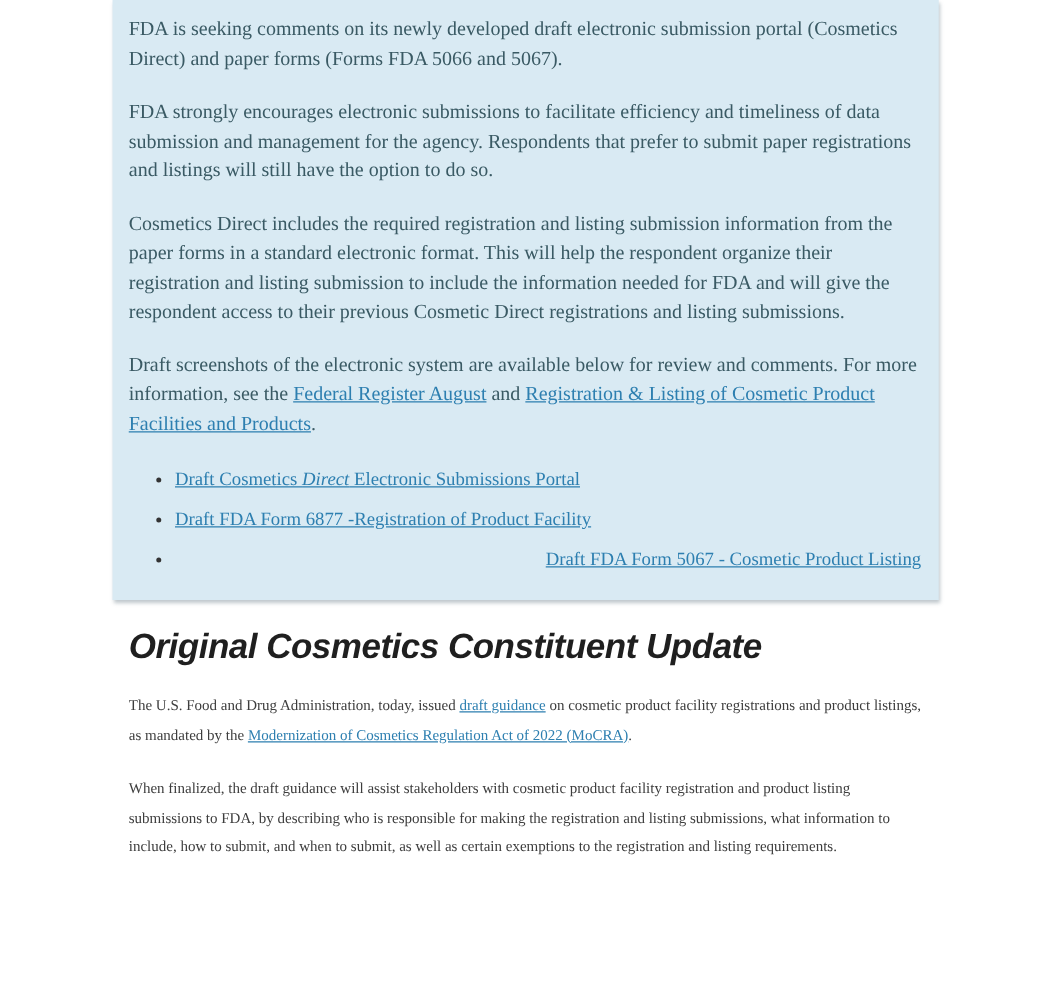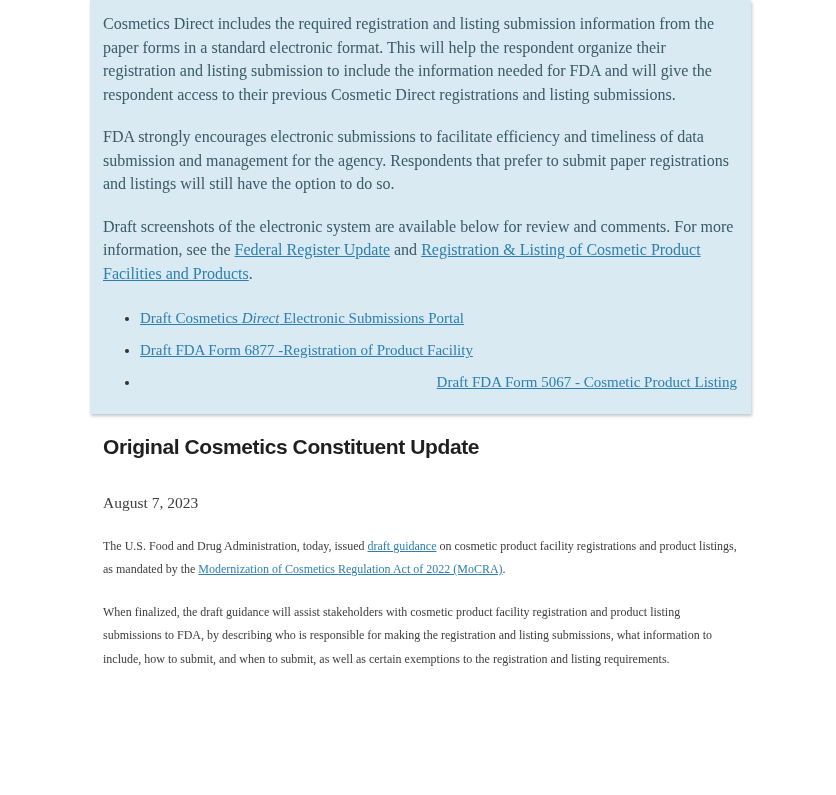--- a/index.html
+++ b/index.html
@@ -40,54 +40,55 @@
 
   a {
     color: var(--link, #2d7fb0);
     text-decoration: underline;
   }
   em { font-style: italic; }
 
   .article { margin-left: 13px; width: 636px; }
   .article h2 {
     font-family: "Liberation Sans", sans-serif;
-    font-size: 21px;
+    font-size: 28px;
     font-weight: 700;
     letter-spacing: -0.4px;
     color: var(--heading, #1f1f1f);
-    margin: 21px 0 32px 0;
+    margin: 21px 0 20px 0;
+    font-style: italic;
   }
   .article .date {
     font-size: 15.5px;
     color: var(--body-text, #3d3d3d);
     margin: 0 0 20px 0;
   }
   .article p {
     font-size: 12px;
     line-height: 23.5px;
     color: var(--body-text, #3d3d3d);
     margin: 0 0 19px 0;
   }
 </style>
 </head>
 <body>
 
 <div class="page">
 
   <section class="info-box">
+    <p>FDA is seeking comments on its newly developed draft electronic submission portal (Cosmetics Direct) and paper forms (Forms FDA 5066 and 5067).</p>
+    <p>FDA strongly encourages electronic submissions to facilitate efficiency and timeliness of data submission and management for the agency. Respondents that prefer to submit paper registrations and listings will still have the option to do so.</p>
     <p>Cosmetics Direct includes the required registration and listing submission information from the paper forms in a standard electronic format. This will help the respondent organize their registration and listing submission to include the information needed for FDA and will give the respondent access to their previous Cosmetic Direct registrations and listing submissions.</p>
-    <p>FDA strongly encourages electronic submissions to facilitate efficiency and timeliness of data submission and management for the agency. Respondents that prefer to submit paper registrations and listings will still have the option to do so.</p>
-    <p>Draft screenshots of the electronic system are available below for review and comments. For more information, see the <a href="#">Federal Register Update</a> and <a href="#">Registration &amp; Listing of Cosmetic Product Facilities and Products</a>.</p>
+    <p>Draft screenshots of the electronic system are available below for review and comments. For more information, see the <a href="#">Federal Register August</a> and <a href="#">Registration &amp; Listing of Cosmetic Product Facilities and Products</a>.</p>
     <ul>
         <li><a href="#">Draft Cosmetics <em>Direct</em> Electronic Submissions Portal</a></li>
         <li><a href="#">Draft FDA Form 6877 -Registration of Product Facility</a></li>
         <li><a href="#">Draft FDA Form 5067 - Cosmetic Product Listing</a></li>
       </ul>
   </section>
 
   <article class="article">
     <h2>Original Cosmetics Constituent Update</h2>
-    <p class="date">August 7, 2023</p>
     <p>The U.S. Food and Drug Administration, today, issued <a href="#">draft guidance</a> on cosmetic product facility registrations and product listings, as mandated by the <a href="#">Modernization of Cosmetics Regulation Act of 2022 (MoCRA)</a>.</p>
     <p>When finalized, the draft guidance will assist stakeholders with cosmetic product facility registration and product listing submissions to FDA, by describing who is responsible for making the registration and listing submissions, what information to include, how to submit, and when to submit, as well as certain exemptions to the registration and listing requirements.</p>
   </article>
 
 </div>
 
 </body></html>

